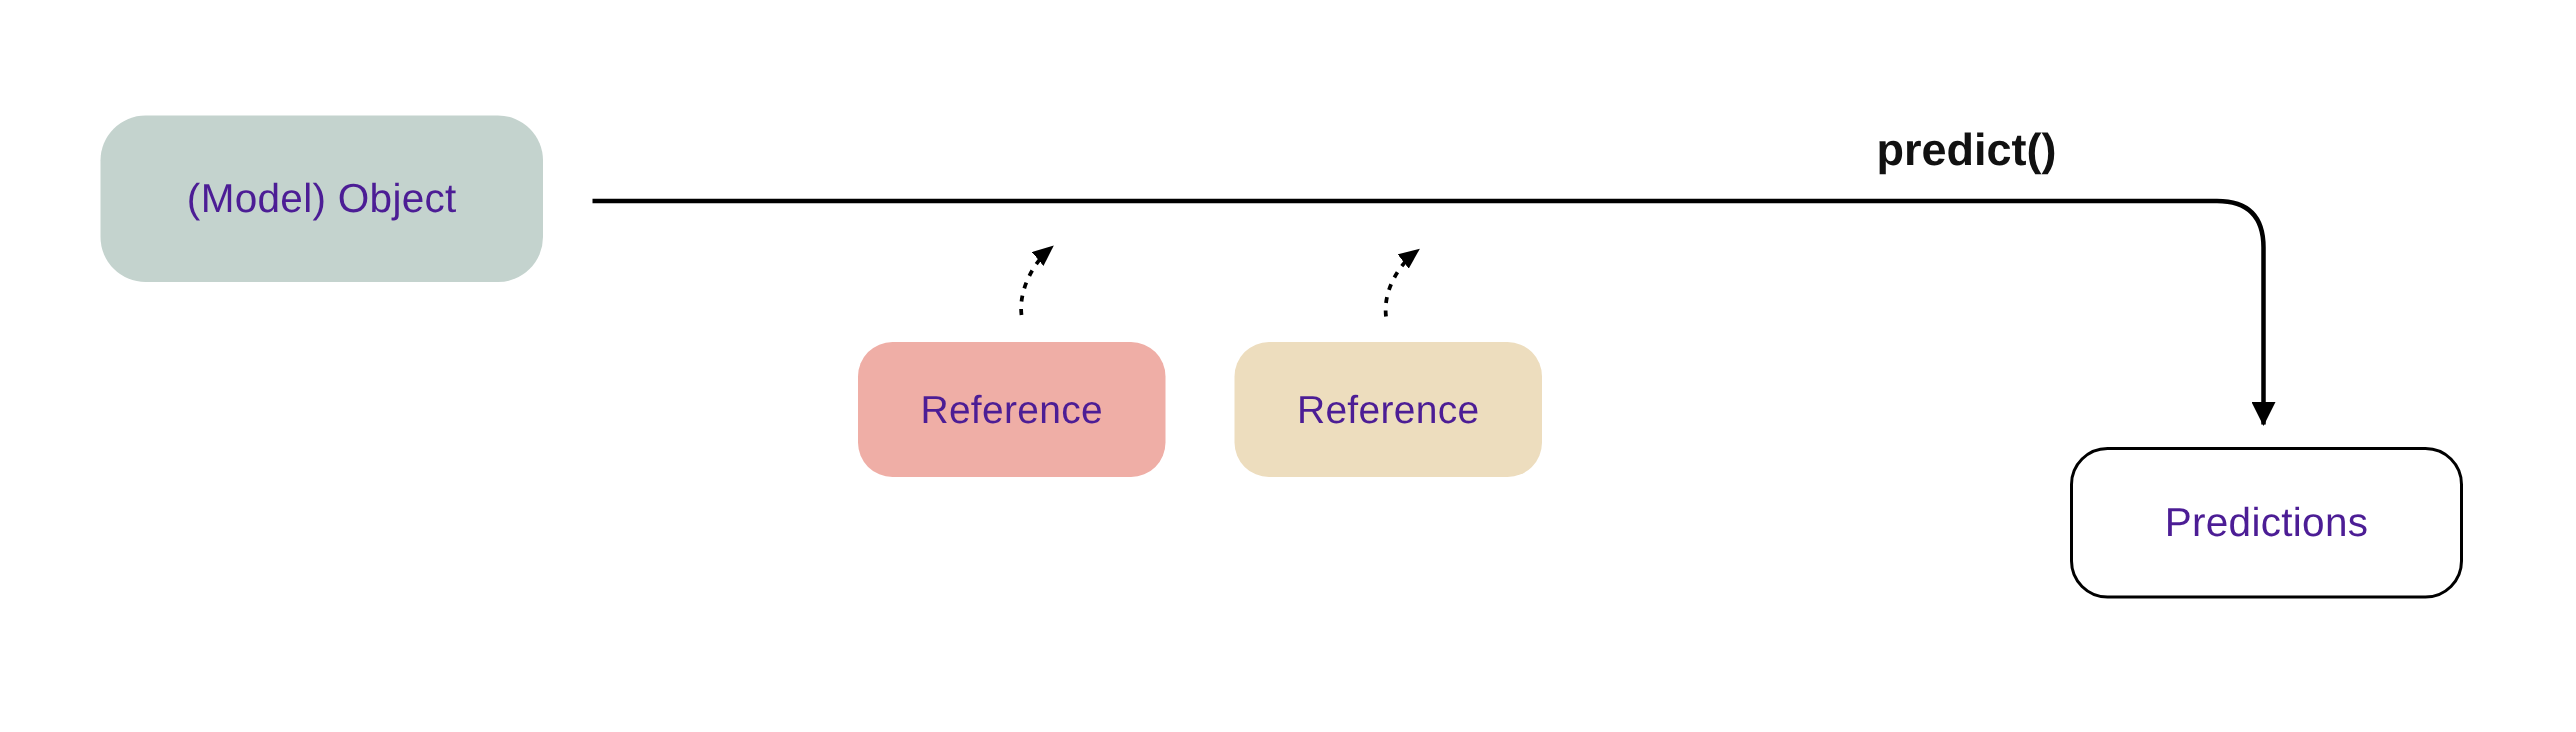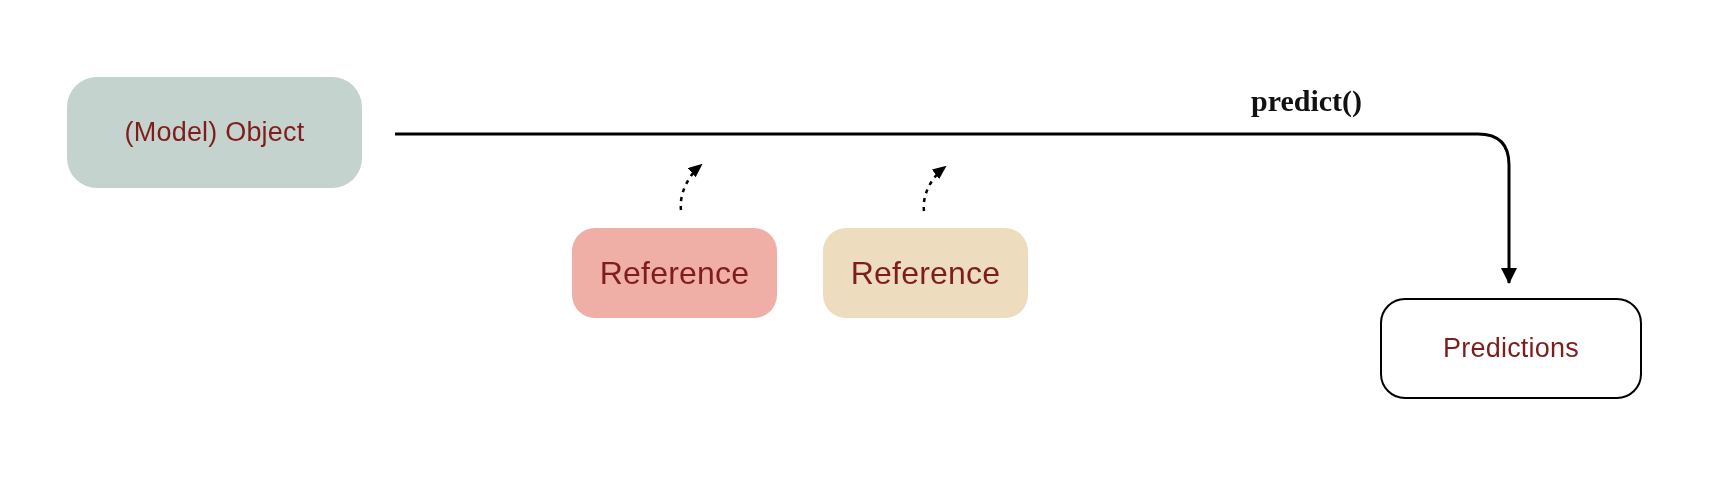--- a/index.html
+++ b/index.html
@@ -36,55 +36,55 @@
   }
   .arrow-head {
     fill: var(--line-color, #000000);
   }
   .node {
     position: absolute;
     display: flex;
     align-items: center;
     justify-content: center;
     box-sizing: border-box;
-    color: #7f1d1d;
+    color: #4c1d95;
     font-size: 27px;
     letter-spacing: 0.2px;
     white-space: nowrap;
   }
   .node-model {
     left: 67px;
     top: 77px;
     width: 295px;
     height: 111px;
     border-radius: 30px;
   }
   .node-ref {
     top: 228px;
     width: 205px;
     height: 90px;
     border-radius: 23px;
-    font-size: 32px;
+    font-size: 26px;
   }
   .node-ref-1 { left: 572px; }
   .node-ref-2 { left: 823px; }
   .node-predictions {
     left: 1380px;
     top: 298px;
     width: 262px;
     height: 101px;
     border-radius: 25px;
     border: 2px solid #000000;
     background: #ffffff;
   }
   .code-label {
     position: absolute;
     left: 1251px;
     top: 84px;
-    font-family: Liberation Serif, serif;
+    font-family: Liberation Sans, sans-serif;
     font-weight: bold;
     font-size: 30px;
     color: #111111;
     white-space: nowrap;
   }
 </style>
 </head>
 <body>
 
 <div class="canvas">

